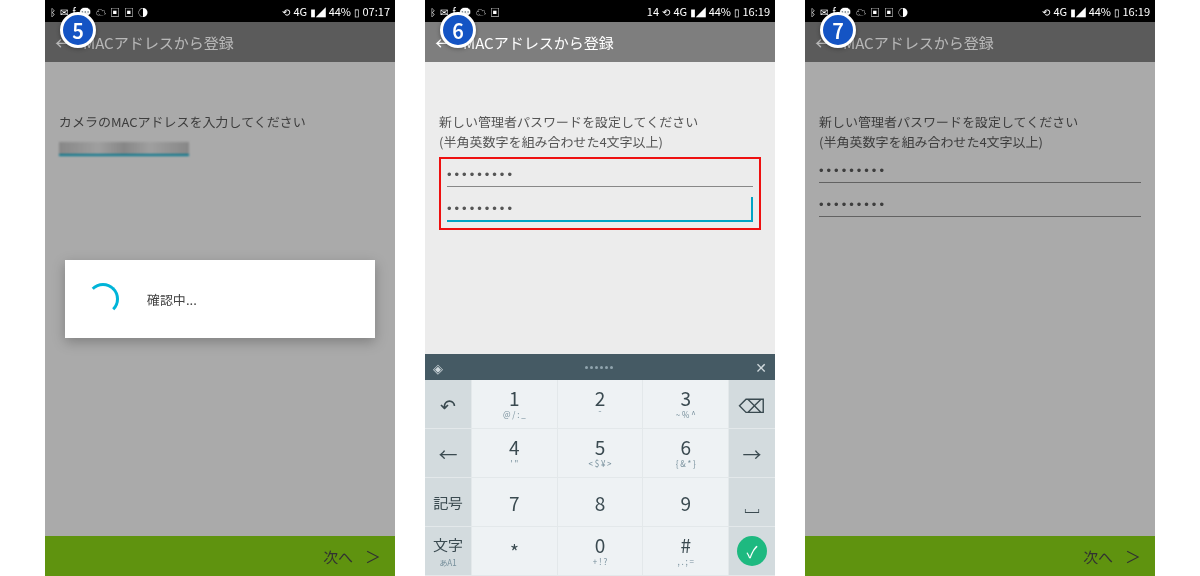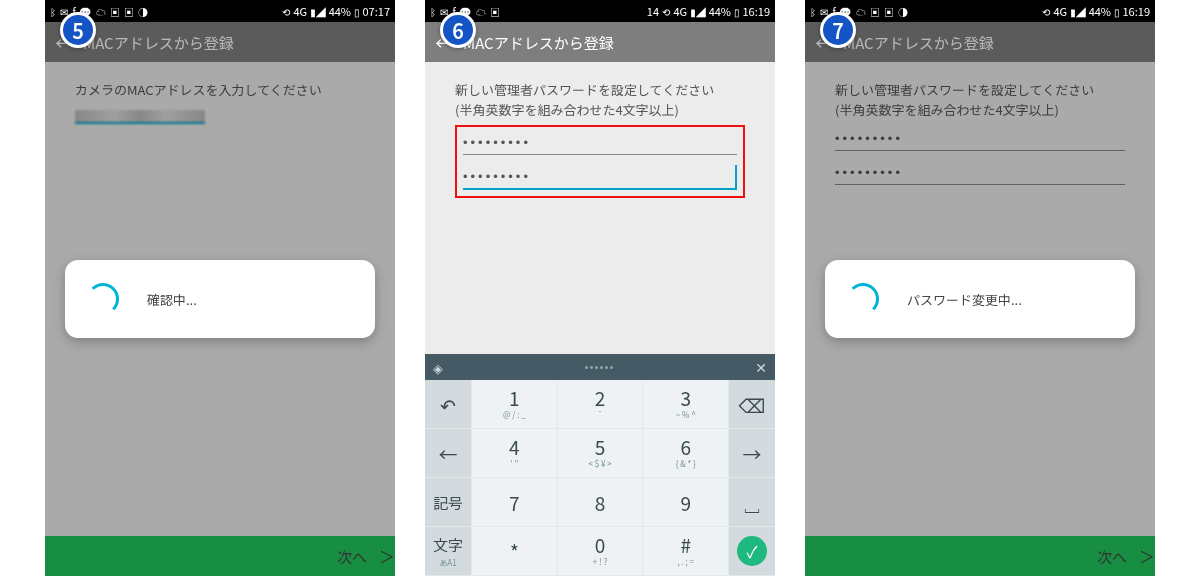--- a/index.html
+++ b/index.html
@@ -51,26 +51,27 @@
     display: flex;
     align-items: center;
     padding: 0 10px;
     font-size: 15px;
     position: relative;
     z-index: 5;
   }
   .header .back { margin-right: 10px; font-size: 18px; }
   
   .content {
-    padding: 18px 30px;
+    padding: 18px 14px;
     color: #555;
     font-size: 13px;
     line-height: 1.5;
     position: relative;
     z-index: 5;
+    margin-top: 32px;
   }
   .input-line {
     border: none;
     border-bottom: 1px solid #888;
     width: 100%;
     background: transparent;
     padding: 4px 0;
     font-size: 13px;
     letter-spacing: 3px;
     color: #555;
@@ -92,43 +93,42 @@
   }
   .red-box .input-line { margin-bottom: 10px; }
   .red-box .input-line:last-child { margin-bottom: 0px; }
   .cursor { border-right: 2px solid #00a3c4; padding-right:0; }
   
   .bottom-bar {
     position: absolute;
     bottom: 0;
     left: 0; right: 0;
     height: 40px;
-    background: #22c55e;
+    background: #84cc16;
     display: flex;
     justify-content: flex-end;
     align-items: center;
-    padding: 0 0;
+    padding: 0 14px;
     font-size: 15px;
     color: #444;
     z-index: 5;
   }
   .bottom-bar .chev { margin-left: 12px; font-size: 16px; }
   
   .modal {
     position: absolute;
     left: 20px; right: 20px;
     top: 260px;
     height: 78px;
     background: #fff;
     box-shadow: 0 4px 12px rgba(0,0,0,0.25);
     display: flex;
     align-items: center;
     padding: 0 22px;
     z-index: 30;
-    border-radius: 13px;
   }
   .spinner {
     width: 32px; height: 32px;
     border: 3px solid transparent;
     border-top: 3px solid #00b4d8;
     border-right: 3px solid #00b4d8;
     border-radius: 50%;
     margin-right: 28px;
   }
   .modal-text { font-size: 13px; color: #444; }
@@ -402,23 +402,19 @@
     <div class="content">
       <div>新しい管理者パスワードを設定してください</div>
       <div>(半角英数字を組み合わせた4文字以上)</div>
       <div style="margin-top:8px">
         <input class="input-line" readonly="" value="•••••••••" style="">
       </div>
       <div style="margin-top:10px">
         <input class="input-line" readonly="" value="•••••••••" style="">
       </div>
     </div>
-    <div class="modal">
-      <div class="spinner"></div>
-      <div class="modal-text">パスワード変更中...</div>
-    </div>
     <div class="bottom-bar">
       <span>次へ</span>
       <span class="chev">＞</span>
     </div>
   </div>
 
 </div>
 
 </body></html>

